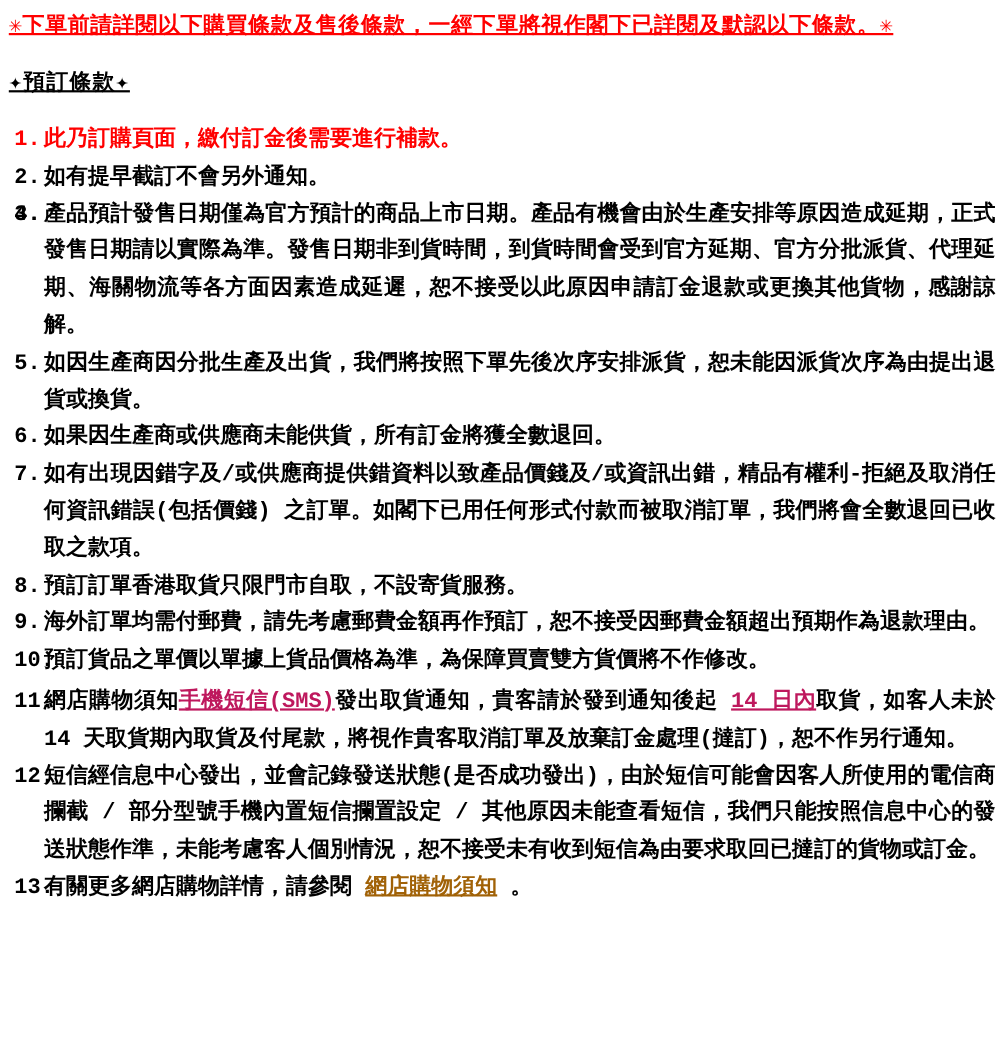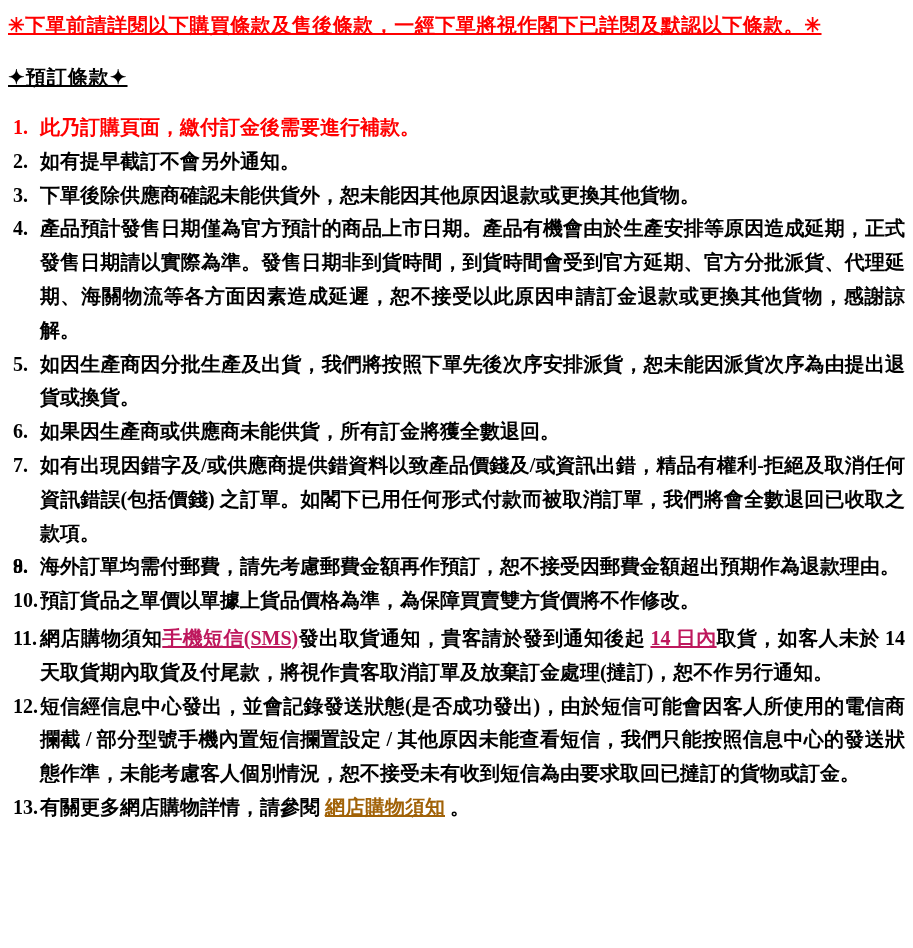--- a/index.html
+++ b/index.html
@@ -6,21 +6,21 @@
     margin: 0;
     padding: 0;
     background: #ffffff;
   }
   .page {
     width: 913px;
     height: 848px;
     box-sizing: border-box;
     padding: 12px 8px 14px 8px;
     background: #ffffff;
-    font-family: Liberation Serif, serif;
+    font-family: Liberation Mono, monospace;
     font-weight: 700;
     font-size: 20px;
     color: #000000;
     overflow: hidden;
   }
   .header-notice {
     color: #ff0000;
     text-decoration: underline;
     line-height: 26px;
     letter-spacing: 0.5px;
@@ -79,21 +79,20 @@
       <span>此乃訂購頁面，繳付訂金後需要進行補款。</span>
     </div>
 
     <div class="term-item">
       <span class="num">2.</span>
       <span>如有提早截訂不會另外通知。</span>
     </div>
 
     <div class="term-item">
       <span class="num">3.</span>
-      <span>下單後除供應商確認未能供貨外，恕未能因其他原因退款或更換其他貨物。</span>
     </div>
 
     <div class="term-item">
       <span class="num">4.</span>
       <span>產品預計發售日期僅為官方預計的商品上市日期。產品有機會由於生產安排等原因造成延期，正式發售日期請以實際為準。發售日期非到貨時間，到貨時間會受到官方延期、官方分批派貨、代理延期、海關物流等各方面因素造成延遲，恕不接受以此原因申請訂金退款或更換其他貨物，感謝諒解。</span>
     </div>
 
     <div class="term-item">
       <span class="num">5.</span>
       <span>如因生產商因分批生產及出貨，我們將按照下單先後次序安排派貨，恕未能因派貨次序為由提出退貨或換貨。</span>
@@ -104,20 +103,21 @@
       <span>如果因生產商或供應商未能供貨，所有訂金將獲全數退回。</span>
     </div>
 
     <div class="term-item">
       <span class="num">7.</span>
       <span>如有出現因錯字及/或供應商提供錯資料以致產品價錢及/或資訊出錯，精品有權利-拒絕及取消任何資訊錯誤(包括價錢) 之訂單。如閣下已用任何形式付款而被取消訂單，我們將會全數退回已收取之款項。</span>
     </div>
 
     <div class="term-item">
       <span class="num">8.</span>
+      <span>預訂訂單香港取貨只限門市自取，不設寄貨服務。</span>
     </div>
 
     <div class="term-item">
       <span class="num">9.</span>
       <span>海外訂單均需付郵費，請先考慮郵費金額再作預訂，恕不接受因郵費金額超出預期作為退款理由。</span>
     </div>
 
     <div class="term-item">
       <span class="num">10.</span>
       <span>預訂貨品之單價以單據上貨品價格為準，為保障買賣雙方貨價將不作修改。</span>

